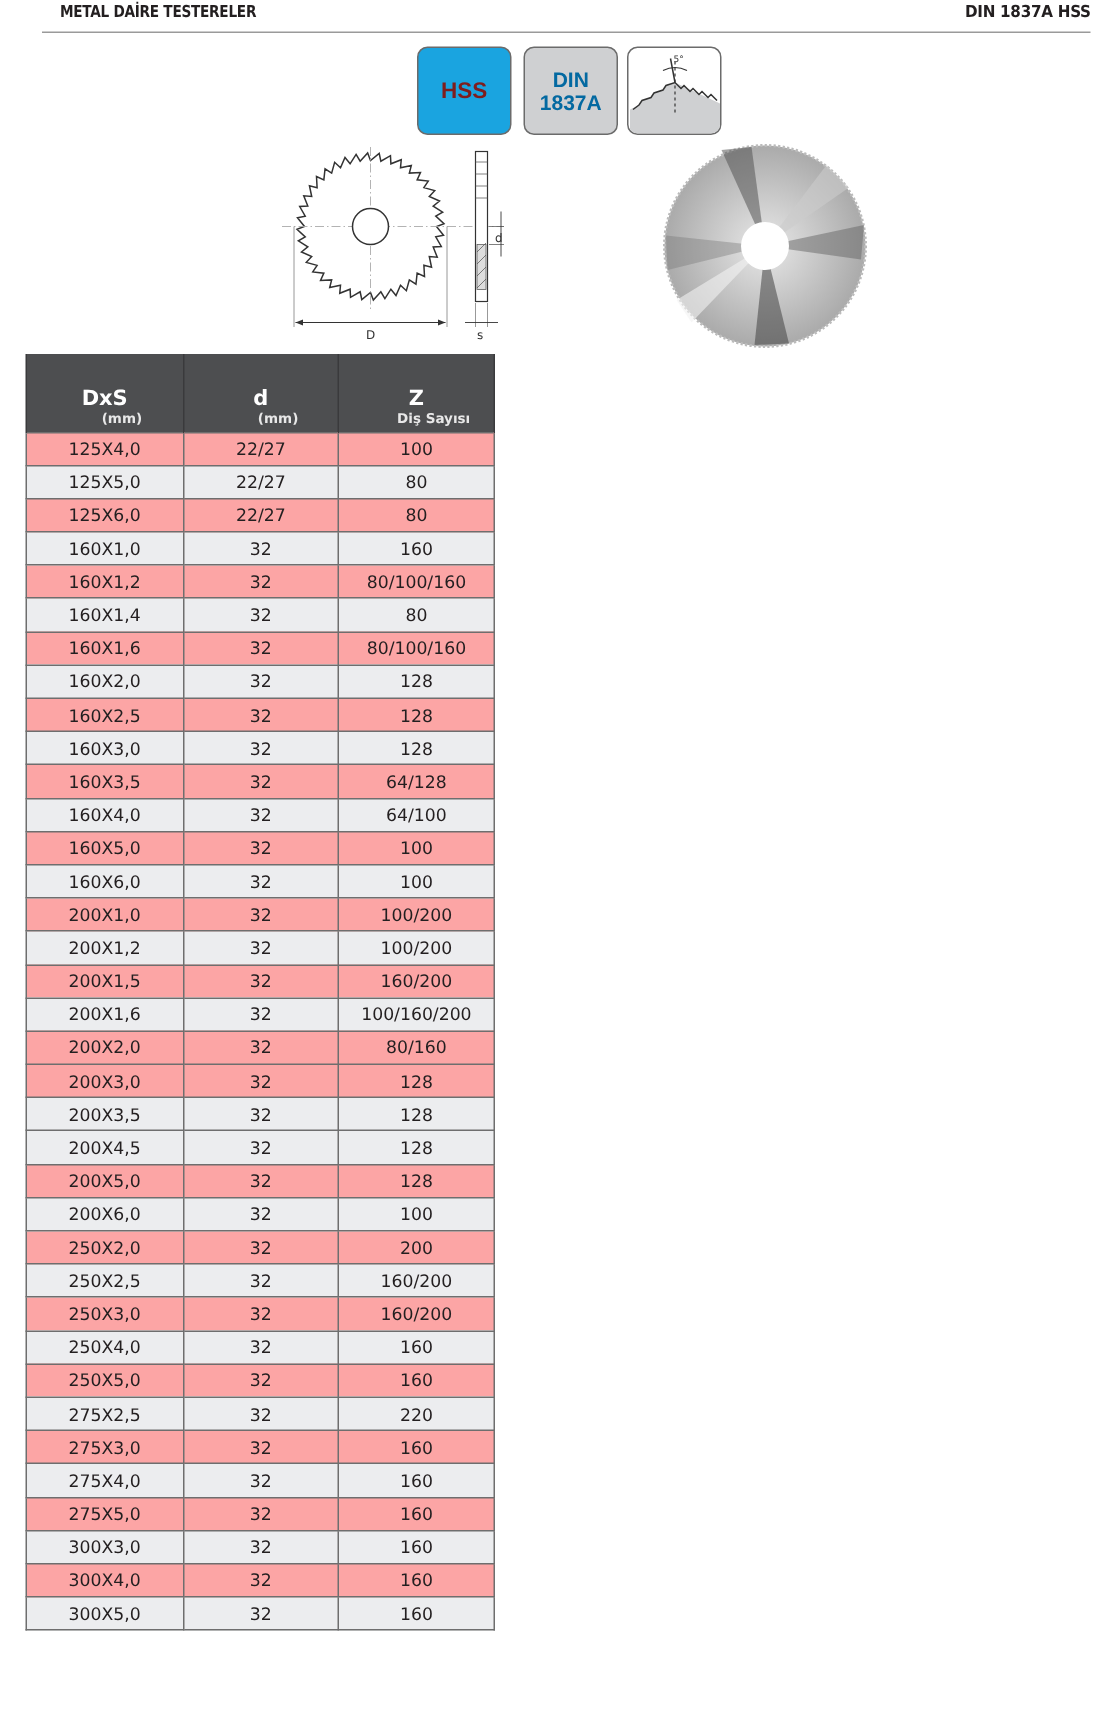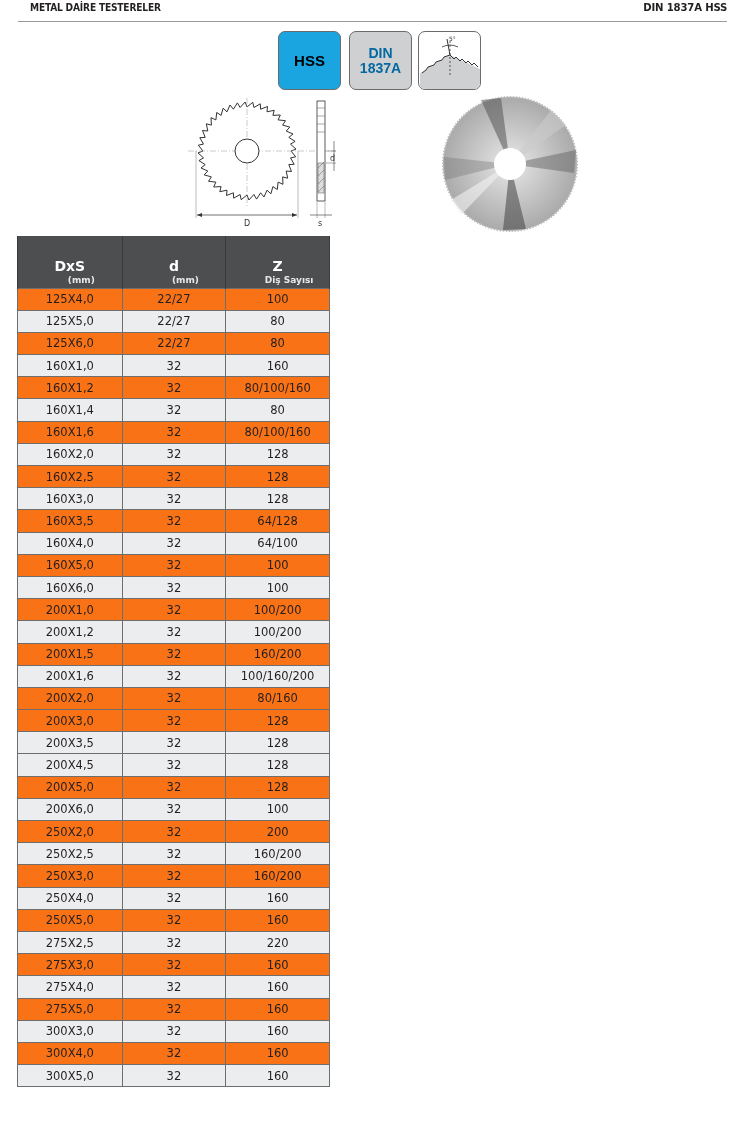--- a/index.html
+++ b/index.html
@@ -1,36 +1,36 @@
 <!DOCTYPE html>
 <html><head>
   <meta charset="utf-8">
   <style>
     * { box-sizing: border-box; margin: 0; padding: 0; }
     html, body { width: 735px; height: 1143px; background: #ffffff; overflow: hidden; }
     body { position: relative; font-family: "DejaVu Sans", "Liberation Sans", sans-serif; color: #231f20; }
 
-    .top-header { position: absolute; left: 18px; right: 8px; top: 0; height: 22px; border-bottom: 1.5px solid #9a9a9a; }
+    .top-header { position: absolute; left: 28px; right: 8px; top: 0; height: 22px; border-bottom: 1.5px solid #9a9a9a; }
     .top-header .left-title { position: absolute; left: 12px; top: 1px; font-size: 11px; font-weight: bold; letter-spacing: -0.2px; font-family: "DejaVu Sans Condensed", "DejaVu Sans", sans-serif; transform: scaleX(0.92); transform-origin: left center; }
     .top-header .right-title { position: absolute; right: 0; top: 1px; font-size: 11px; font-weight: bold; letter-spacing: -0.2px; transform: scaleX(0.92); transform-origin: right center; }
 
     .badge { position: absolute; top: 31px; width: 63px; height: 59px; border-radius: 7px; border: 1.5px solid #6b6b6b; display: flex; align-items: center; justify-content: center; text-align: center; }
-    .badge-hss { left: 278px; background: #1aa4e0; color: #000000; font-family: "Liberation Sans", sans-serif; font-weight: bold; font-size: 15px; }
+    .badge-hss { left: 278px; background: #1aa4e0; color: #7f1d1d; font-family: "Liberation Sans", sans-serif; font-weight: bold; font-size: 15px; }
     .badge-din { left: 349px; background: #cfd0d2; color: #0369a1; font-family: "Liberation Sans", sans-serif; font-weight: bold; font-size: 14px; line-height: 15px; flex-direction: column; }
     .badge-angle { left: 418px; background: #fff; overflow: hidden; }
 
     .drawing { position: absolute; left: 186px; top: 96px; width: 160px; height: 132px; }
     .photo { position: absolute; left: 441px; top: 95px; width: 138px; height: 138px; }
 
     table.spec { position: absolute; left: 17px; top: 236px; width: 313px; border-collapse: collapse; font-family: "DejaVu Sans", sans-serif; }
     table.spec th { background: #4d4e50; color: #fff; height: 52px; border-left: 1.5px solid #3a3a3c; border-right: 1.5px solid #3a3a3c; vertical-align: middle; text-align: center; padding-top: 2px; }
     table.spec th .h1 { display: block; font-size: 14px; font-weight: bold; line-height: 16px; margin-top: 19px; }
     table.spec th .h2 { display: block; font-size: 9px; font-weight: bold; line-height: 12px; color: #e8e8e8; padding-left: 23px; }
     table.spec td { height: 22.2px; font-size: 11.5px; text-align: center; color: #231f20; border: 1.5px solid #6e6e6e; border-top-width: 1px; border-bottom-width: 1px; padding: 0; line-height: 20px; }
-    table.spec tr.row-odd td { background: #f97316; }
+    table.spec tr.row-odd td { background: #fca5a5; }
     table.spec tr.row-even td { background: #ecedef; }
     table.spec col.c1 { width: 105px; }
     table.spec col.c2 { width: 104px; }
     table.spec col.c3 { width: 104px; }
   </style>
 </head>
 <body>
 
 <div class="top-header">
   <span class="left-title">METAL DAİRE TESTERELER</span>

